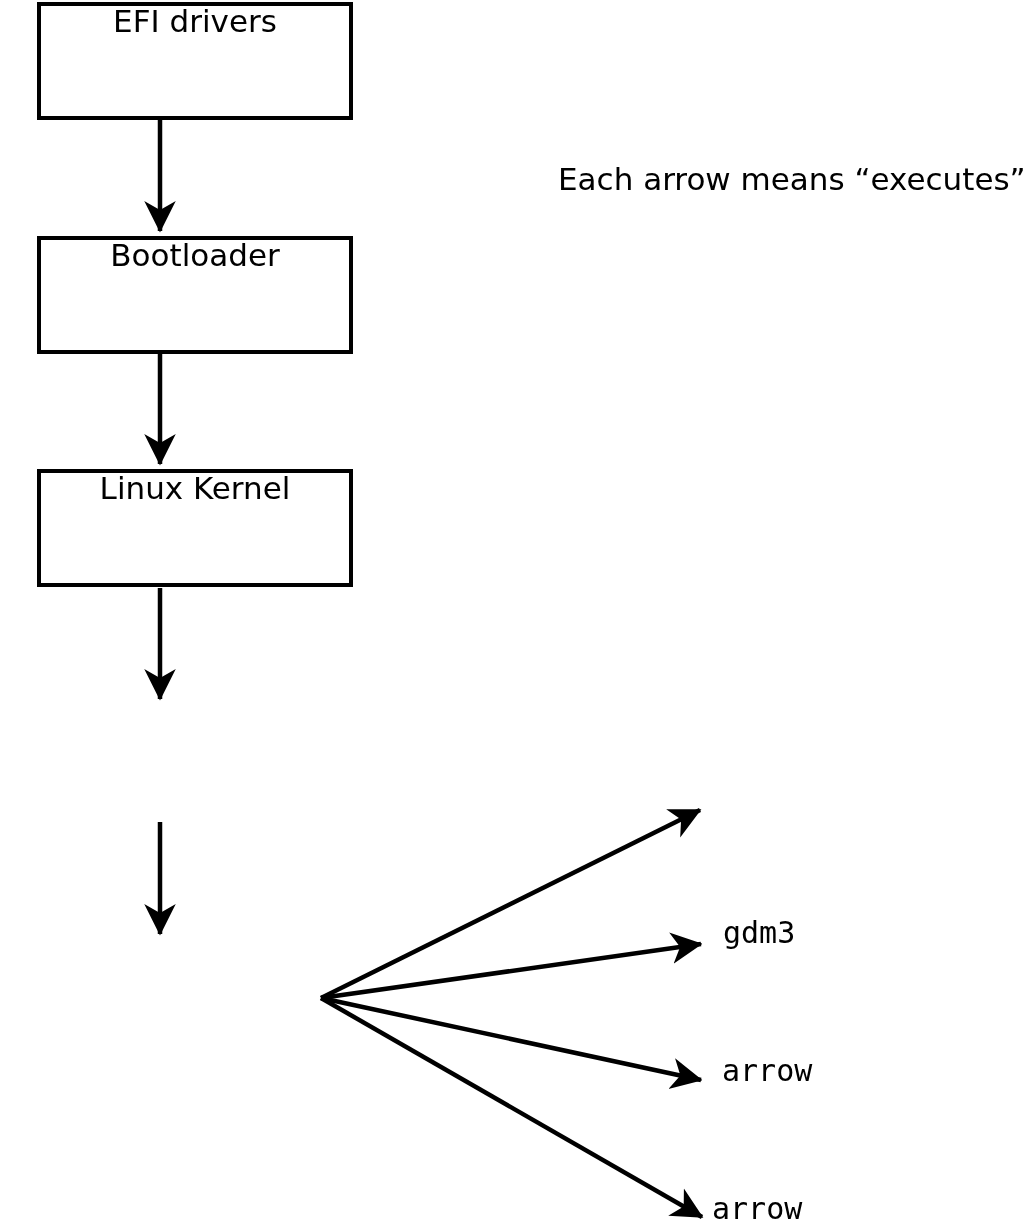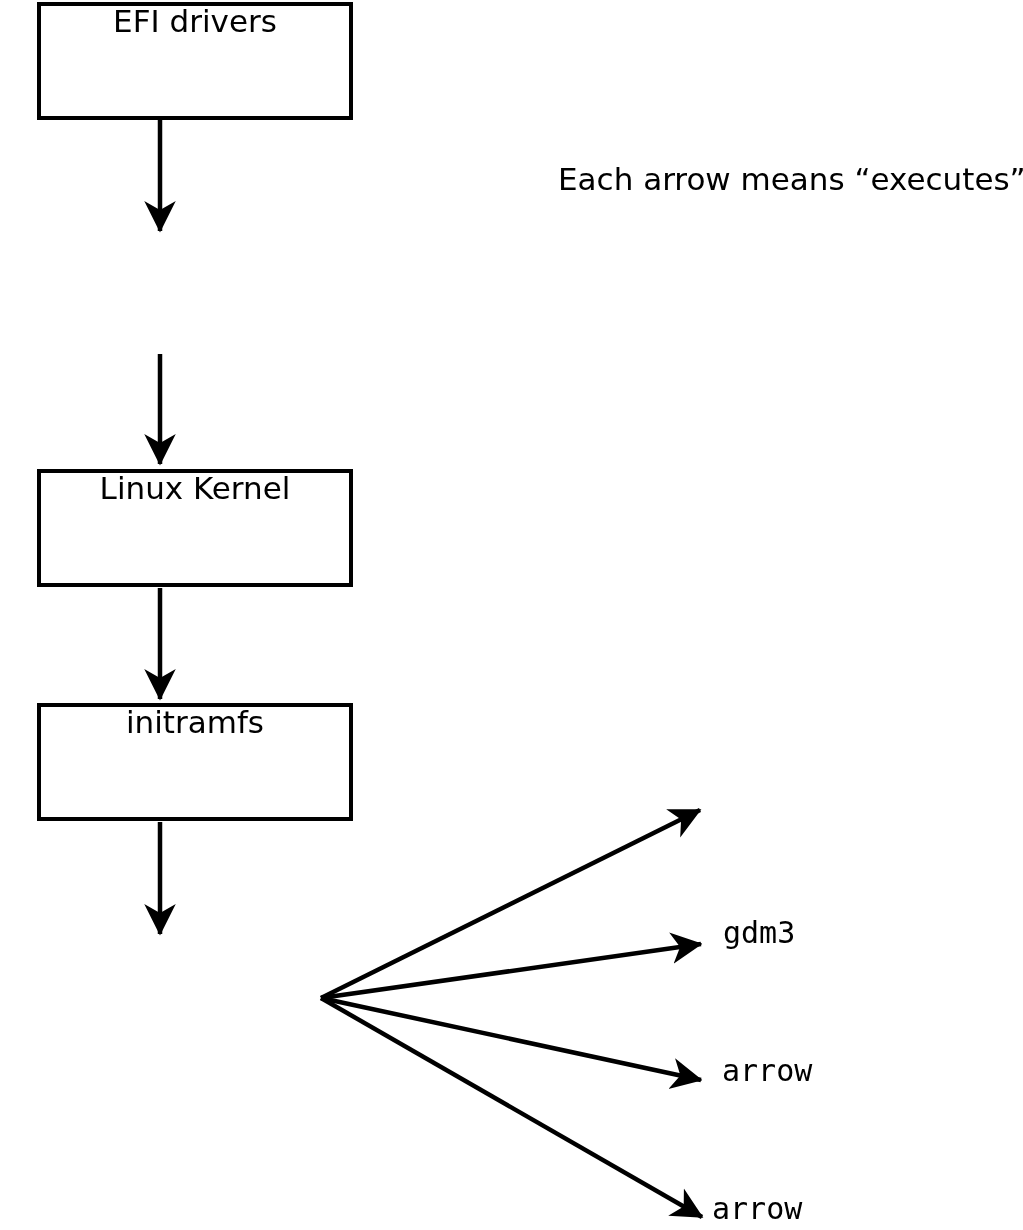--- a/index.html
+++ b/index.html
@@ -77,25 +77,25 @@
 
     <line x1="321" y1="998" x2="700" y2="810" stroke="#000000" stroke-width="4.5" marker-end="url(#arrowhead)"></line>
     <line x1="321" y1="998" x2="701" y2="944" stroke="#000000" stroke-width="4.5" marker-end="url(#arrowhead)"></line>
     <line x1="321" y1="998" x2="701" y2="1080" stroke="#000000" stroke-width="4.5" marker-end="url(#arrowhead)"></line>
     <line x1="321" y1="998" x2="702" y2="1217" stroke="#000000" stroke-width="4.5" marker-end="url(#arrowhead)"></line>
   </svg>
 
   <div class="node node-efi">
     <span>EFI drivers</span>
   </div>
+  <div class="node node-bootloader">
+    <span>Bootloader</span>
+  </div>
   <div class="node node-kernel">
     <span>Linux Kernel</span>
-  </div>
-  <div class="node node-initramfs">
-    <span>initramfs</span>
   </div>
 
   <div class="note">Each arrow means “executes”.</div>
 
   <div class="svc-label svc-gdm3">gdm3</div>
   <div class="svc-label svc-getty">arrow</div>
   <div class="svc-label svc-sshd">arrow</div>
 
 </div>
 

